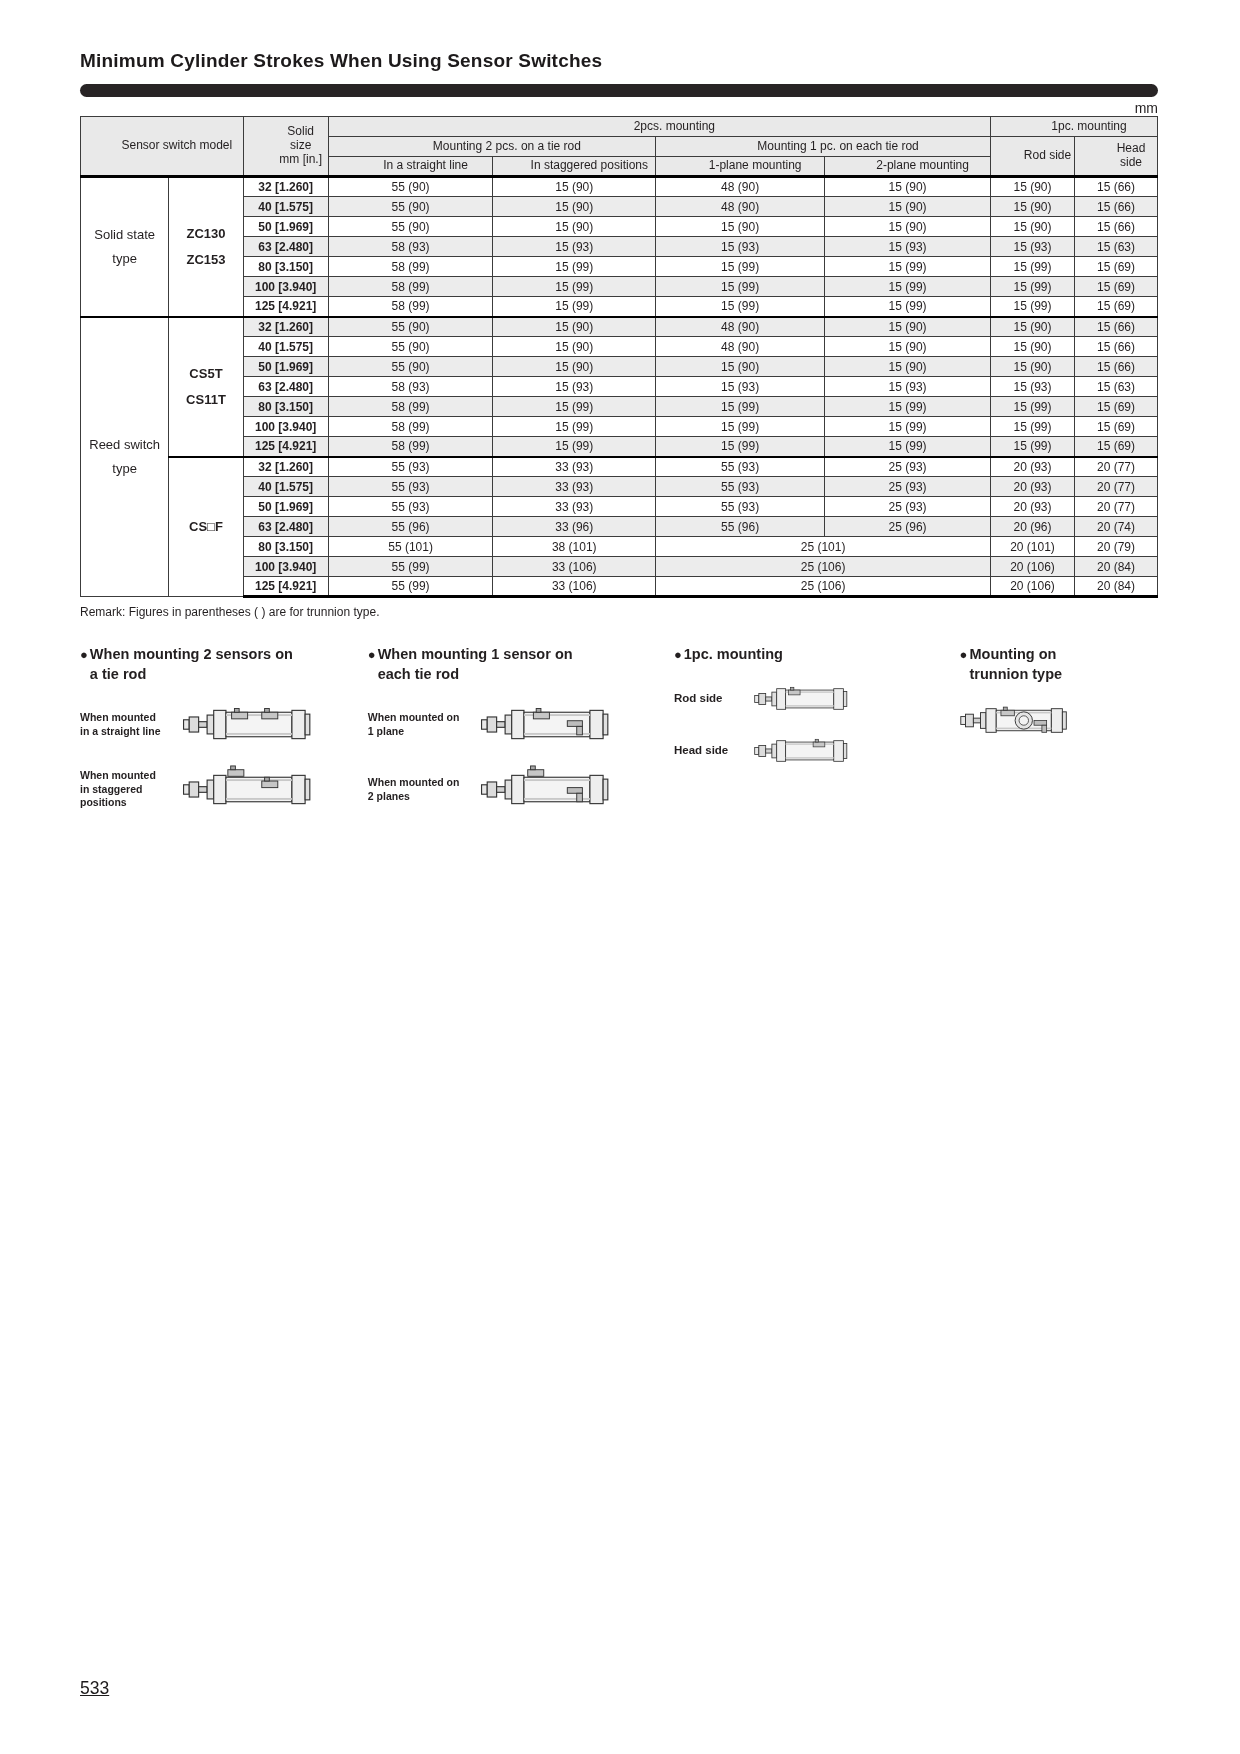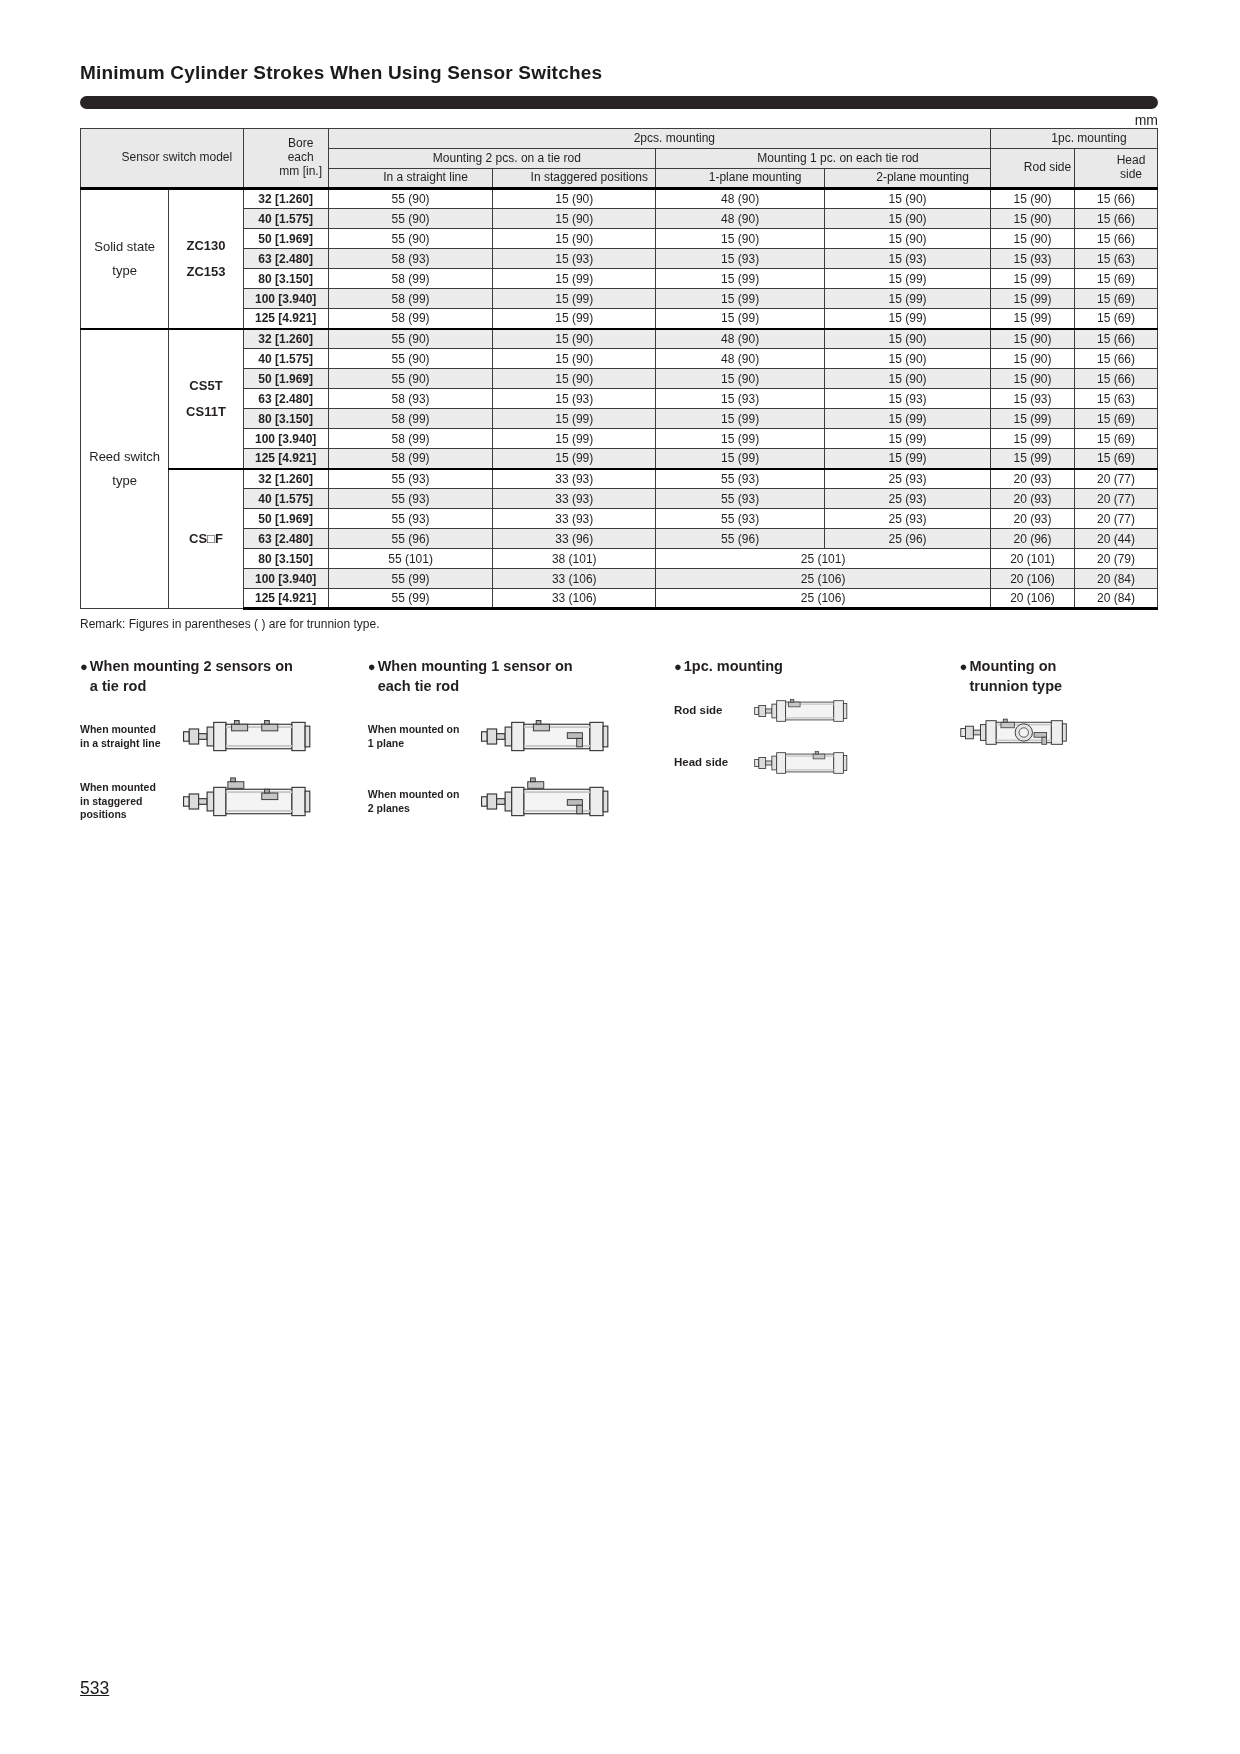--- a/index.html
+++ b/index.html
@@ -1,18 +1,18 @@
 <!DOCTYPE html>
 <html><head>
 <meta charset="utf-8">
 <style>
   * { box-sizing: border-box; margin: 0; padding: 0; }
   body { background: #ffffff; font-family: "Liberation Sans", sans-serif; color: #231f20; }
   .page { position: relative; width: 1240px; height: 1754px; background: #fff; overflow: hidden; }
-  .content { position: absolute; left: 80px; top: 62px; width: 1078px; }
+  .content { position: absolute; left: 80px; top: 50px; width: 1078px; }
 
   .title { font-size: 19px; font-weight: bold; letter-spacing: 0.2px; color: #1d1a1b; }
   .title-bar { margin-top: 12px; height: 13px; background: #282425; border-radius: 7px; }
   .unit-label { text-align: right; font-size: 14px; margin-top: 3px; margin-bottom: 2px; height: 14px; }
 
   table.stroke-table { width: 100%; border-collapse: collapse; table-layout: fixed; }
   .stroke-table th, .stroke-table td {
     border: 1px solid #3c3c3c; font-size: 12px; text-align: center;
     vertical-align: middle; padding: 1px 2px; overflow: hidden;
   }
@@ -66,21 +66,21 @@
         <col style="width:15.3%">
           <col style="width:15.1%">
           <col style="width:15.7%">
         <col style="width:15.4%">
           <col style="width:7.8%">
           <col style="width:7.7%">
       </colgroup>
       <thead id="stroke-thead">
           <tr>
             <th colspan="2" rowspan="3">Sensor switch model</th>
-            <th rowspan="3">Bore each
+            <th rowspan="3">Solid size
 mm [in.]</th>
             <th colspan="4">2pcs. mounting</th>
             <th colspan="2">1pc. mounting</th>
           </tr>
           <tr>
             <th colspan="2">Mounting 2 pcs. on a tie rod</th>
             <th colspan="2">Mounting 1 pc. on each tie rod</th>
             <th rowspan="2">Rod side</th>
             <th rowspan="2">Head side</th>
           </tr>
@@ -254,21 +254,21 @@
             <td class="val-cell">20 (93)</td>
             <td class="val-cell">20 (77)</td>
           </tr>
           <tr class="alt">
             <td class="bore-cell">63 [2.480]</td>
             <td class="val-cell">55 (96)</td>
             <td class="val-cell">33 (96)</td>
             <td class="val-cell">55 (96)</td>
             <td class="val-cell">25 (96)</td>
             <td class="val-cell">20 (96)</td>
-            <td class="val-cell">20 (44)</td>
+            <td class="val-cell">20 (74)</td>
           </tr>
           <tr>
             <td class="bore-cell">80 [3.150]</td>
             <td class="val-cell">55 (101)</td>
             <td class="val-cell">38 (101)</td>
             <td class="val-cell" colspan="2">25 (101)</td>
             <td class="val-cell">20 (101)</td>
             <td class="val-cell">20 (79)</td>
           </tr>
           <tr class="alt">

